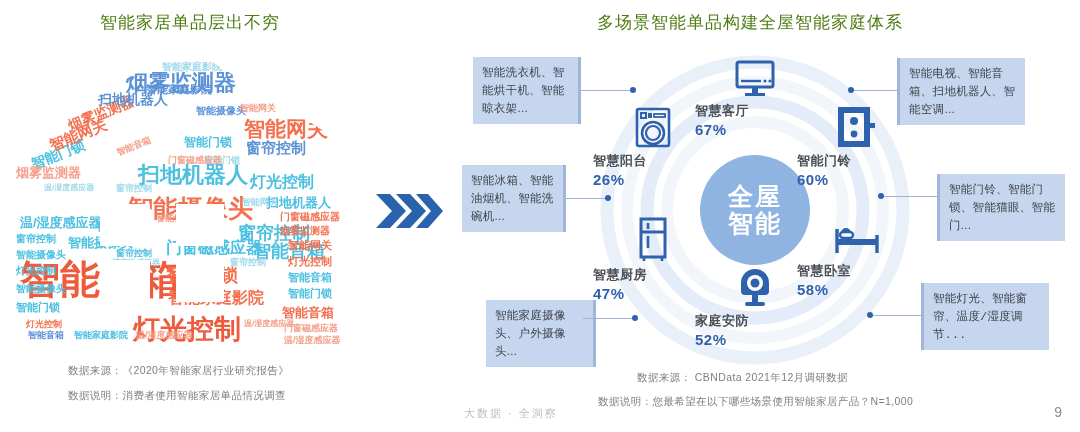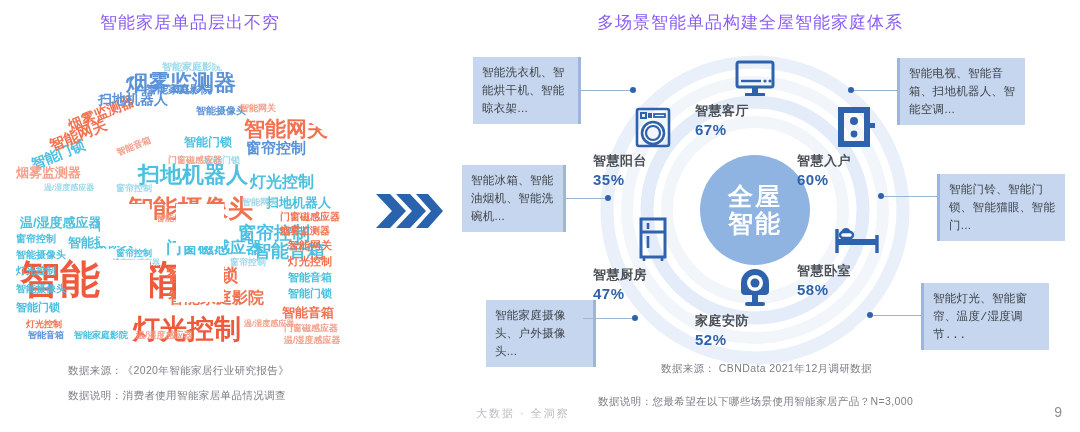--- a/index.html
+++ b/index.html
@@ -8,21 +8,21 @@
     background: #ffffff;
     font-family: "Liberation Sans", "DejaVu Sans", sans-serif;
     overflow: hidden;
   }
   .slide { position: relative; width: 1080px; height: 432px; background: #fff; }
 
   
   .panel-title {
     position: absolute;
     font-size: 17px;
-    color: #8b5cf6;
+    color: #4d7c0f;
     letter-spacing: 1px;
     white-space: nowrap;
     font-weight: 400;
   }
   #title-left  { left: 100px; top: 11px; }
   #title-right { left: 597px; top: 11px; }
 
   
   .cloud-wrap { position: absolute; left: 8px; top: 44px; width: 350px; height: 300px; }
   .cloud-clip {
@@ -82,21 +82,21 @@
     position: absolute; width: 6px; height: 6px; border-radius: 50%;
     background: #2f62ad;
   }
 
   
   .foot {
     position: absolute; font-size: 10.5px; color: #7b7f85;
     white-space: nowrap; letter-spacing: .4px;
   }
   .watermark {
-    position: absolute; left: 476px; top: 406px;
+    position: absolute; left: 464px; top: 406px;
     font-size: 11px; color: #b9bdc2; letter-spacing: 2px;
   }
   .pageno {
     position: absolute; right: 18px; top: 404px;
     font-size: 14px; color: #8b8f94;
   }
 </style>
 </head>
 <body>
 
@@ -216,33 +216,33 @@
         <svg width="40" height="42" viewBox="0 0 40 42">
           <rect x="4" y="2" width="32" height="37" rx="2" fill="none" stroke="#2f62ad" stroke-width="2.6"></rect>
           <rect x="8" y="6" width="5" height="5" fill="none" stroke="#2f62ad" stroke-width="2"></rect>
           <rect x="15" y="6" width="4" height="5" fill="#2f62ad"></rect>
           <rect x="21" y="7" width="11" height="3" fill="none" stroke="#2f62ad" stroke-width="1.8"></rect>
           <circle cx="20" cy="26" r="11" fill="none" stroke="#2f62ad" stroke-width="2.6"></circle>
           <circle cx="20" cy="26" r="7" fill="none" stroke="#2f62ad" stroke-width="2.2"></circle>
         </svg>
       </div>
       <div class="nm">智慧阳台</div>
-      <div class="pc">35%</div>
+      <div class="pc">26%</div>
     </div>
 
     <div class="node" style="left:222px; top:58px;">
       <div class="ico">
         <svg width="44" height="42" viewBox="0 0 44 42">
           <rect x="6" y="3" width="26" height="34" fill="none" stroke="#2f62ad" stroke-width="6"></rect>
           <circle cx="19" cy="14" r="4" fill="#2f62ad"></circle>
           <circle cx="19" cy="27" r="3.4" fill="#2f62ad"></circle>
           <rect x="30" y="16" width="10" height="5" fill="#2f62ad"></rect>
         </svg>
       </div>
-      <div class="nm">智慧入户</div>
+      <div class="nm">智能门铃</div>
       <div class="pc">60%</div>
     </div>
 
     <div class="node" style="left:18px; top:172px;">
       <div class="ico">
         <svg width="38" height="46" viewBox="0 0 38 46">
           <rect x="7" y="2" width="24" height="38" fill="none" stroke="#2f62ad" stroke-width="3"></rect>
           <line x1="7" y1="15" x2="31" y2="15" stroke="#2f62ad" stroke-width="3"></line>
           <line x1="14" y1="6" x2="14" y2="12" stroke="#2f62ad" stroke-width="2.6"></line>
           <line x1="14" y1="19" x2="14" y2="31" stroke="#2f62ad" stroke-width="2.6"></line>
@@ -303,19 +303,19 @@
   <div class="leader" style="left:884px; top:196px; width:53px;"></div>
   <div class="dot" style="left:878px; top:193px;"></div>
 
   <div class="callout left-bar" style="left:921px; top:283px; width:128px;font-family:Liberation Mono, monospace;">智能灯光、智能窗帘、温度/湿度调节...</div>
   <div class="leader" style="left:873px; top:315px; width:48px;"></div>
   <div class="dot" style="left:867px; top:312px;"></div>
 
   <div class="foot" style="left:68px; top:364px;text-align:right;">数据来源：《2020年智能家居行业研究报告》</div>
   <div class="foot" style="left:68px; top:389px;">数据说明：消费者使用智能家居单品情况调查</div>
 
-  <div class="foot" style="left:637px; top:362px;margin-left:24px;">数据来源： CBNData 2021年12月调研数据</div>
-  <div class="foot" style="left:598px; top:395px;">数据说明：您最希望在以下哪些场景使用智能家居产品？N=3,000</div>
+  <div class="foot" style="left:637px; top:371px;">数据来源： CBNData 2021年12月调研数据</div>
+  <div class="foot" style="left:598px; top:395px;">数据说明：您最希望在以下哪些场景使用智能家居产品？N=1,000</div>
 
   <div class="watermark">大数据 · 全洞察</div>
   <div class="pageno">9</div>
 
 </div>
 
 </body></html>

